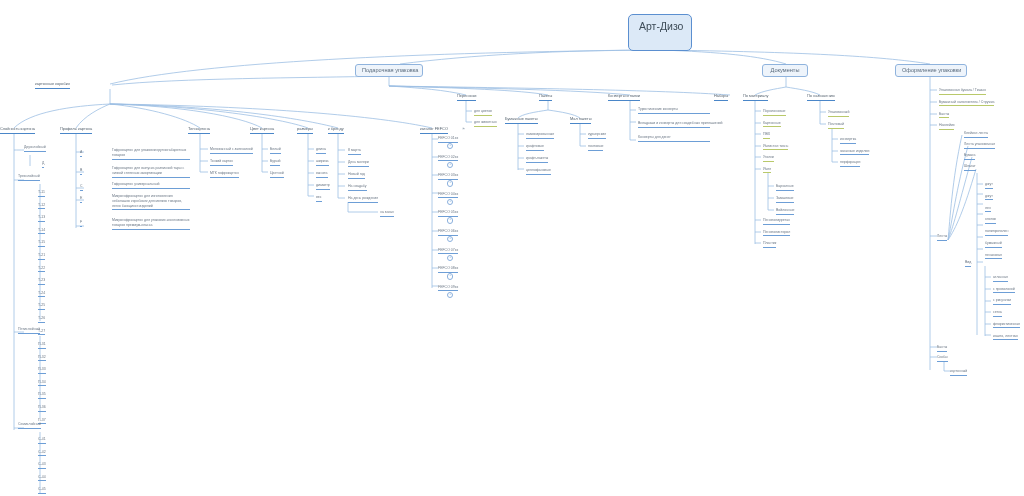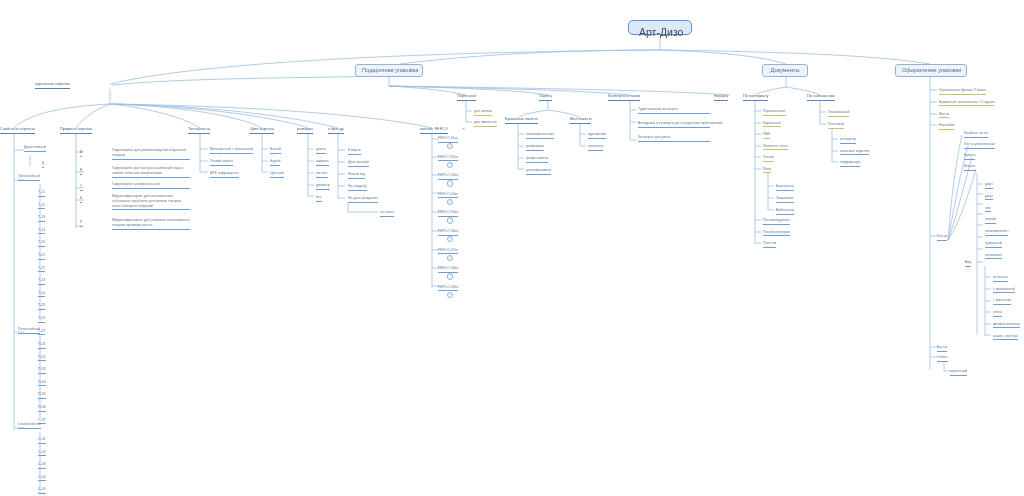--- a/index.html
+++ b/index.html
@@ -194,21 +194,21 @@
       <path d="M985 266 L985 336"></path>
       <path d="M985 277 L991 277"></path>
       <path d="M985 289 L991 289"></path>
       <path d="M985 301 L991 301"></path>
       <path d="M985 312 L991 312"></path>
       <path d="M985 324 L991 324"></path>
       <path d="M985 335 L991 335"></path>
     </g>
   </svg>
 
-  <div class="root" id="rootNode" style="left: 628px; top: 20px; width: 64px; height: 15px;">
+  <div class="root" id="rootNode" style="left: 628px; top: 14px; width: 64px; height: 37px;">
     <span>Арт-Дизо</span>
   </div>
 
   <div class="l1" style="left:355px;top:64px;width:68px;">
     <span>Подарочная упаковка</span></div>
   <div class="l1" style="left:762px;top:64px;width:46px;">
     <span>Документы</span></div>
   <div class="l1" style="left:895px;top:64px;width:72px;">
     <span>Оформление упаковки</span></div>
 

